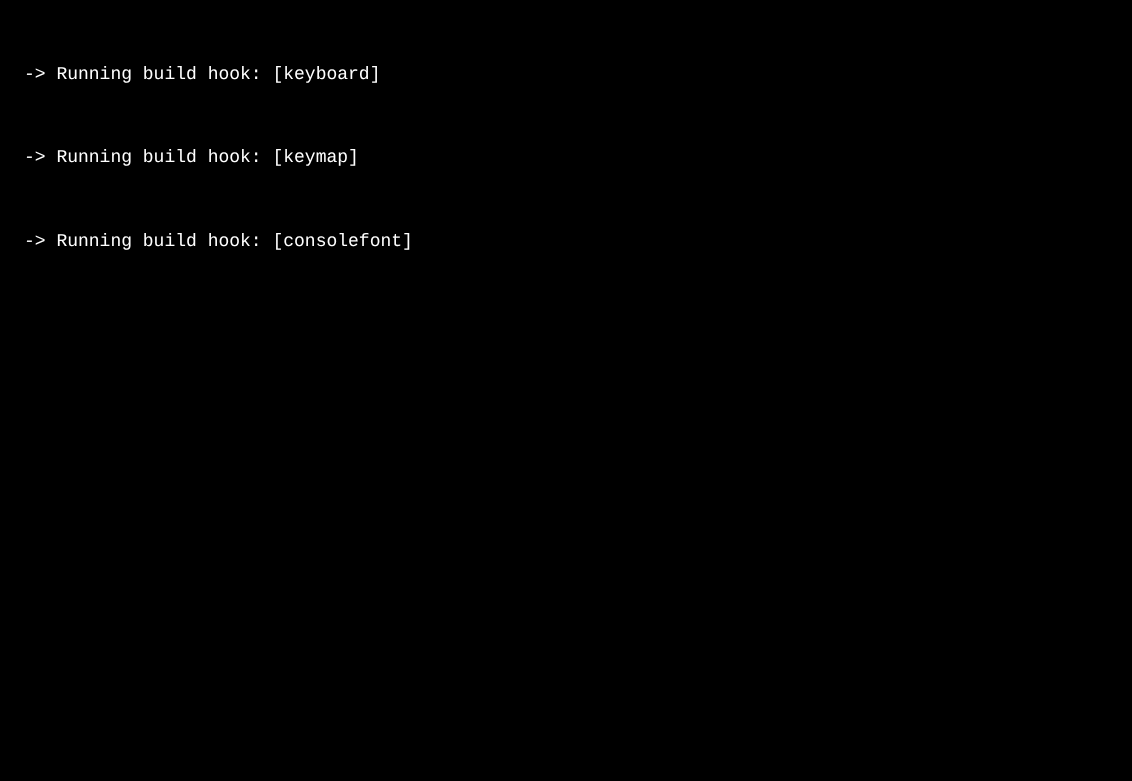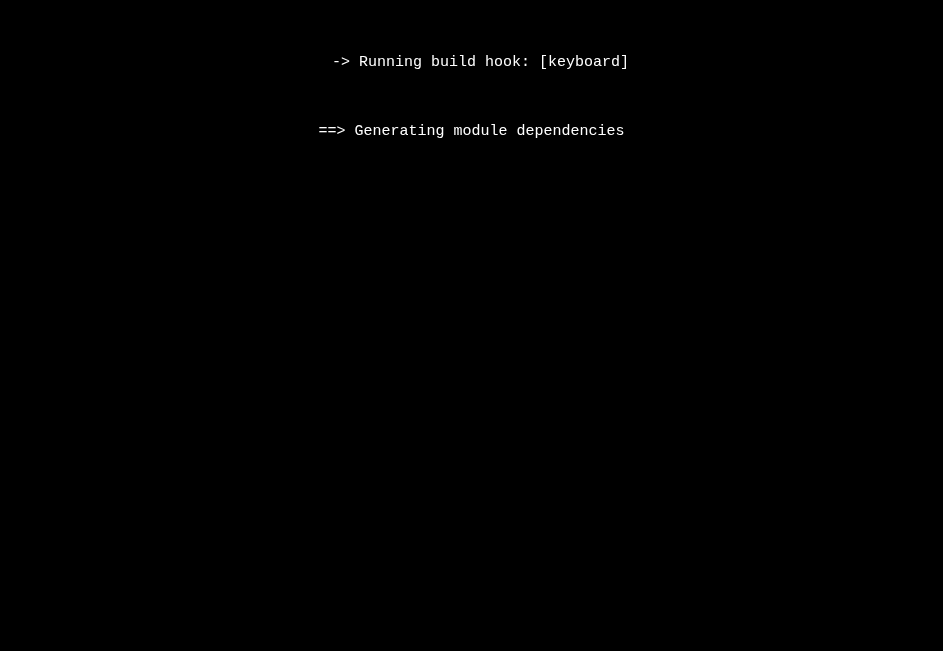--- a/index.html
+++ b/index.html
@@ -16,29 +16,29 @@
       padding: 4px 2px;
       width: 943px;
       height: 651px;
       overflow: hidden;
     }
     .terminal {
       white-space: pre;
     }
     .line {
       display: block;
-      text-align: center;
     }
   </style>
 </head>
 <body>
 
 <div class="terminal">
   <span class="line">  -&gt; Running build hook: [keyboard]</span>
-  <span class="line">==&gt; Generating module dependencies</span>
+  <span class="line">  -&gt; Running build hook: [keymap]</span>
+  <span class="line">  -&gt; Running build hook: [consolefont]</span>
   
   
   
   
   
   
   
   
   
   

